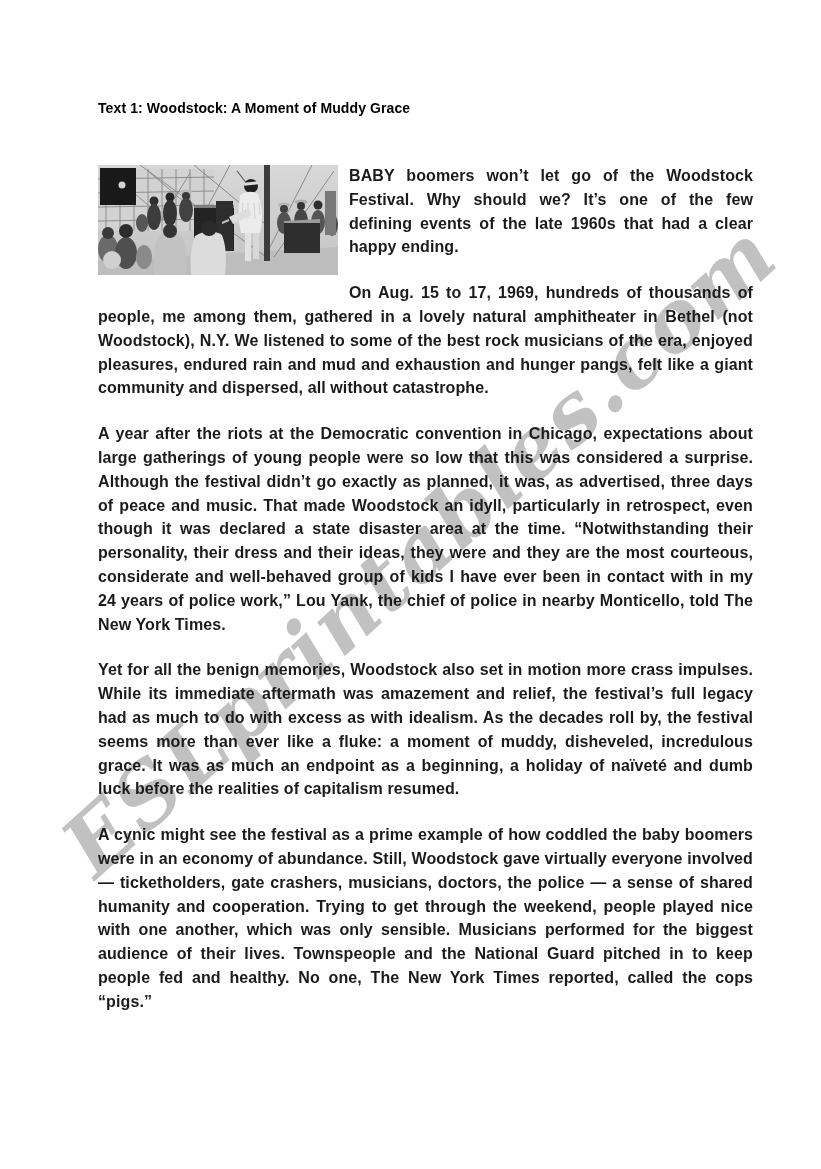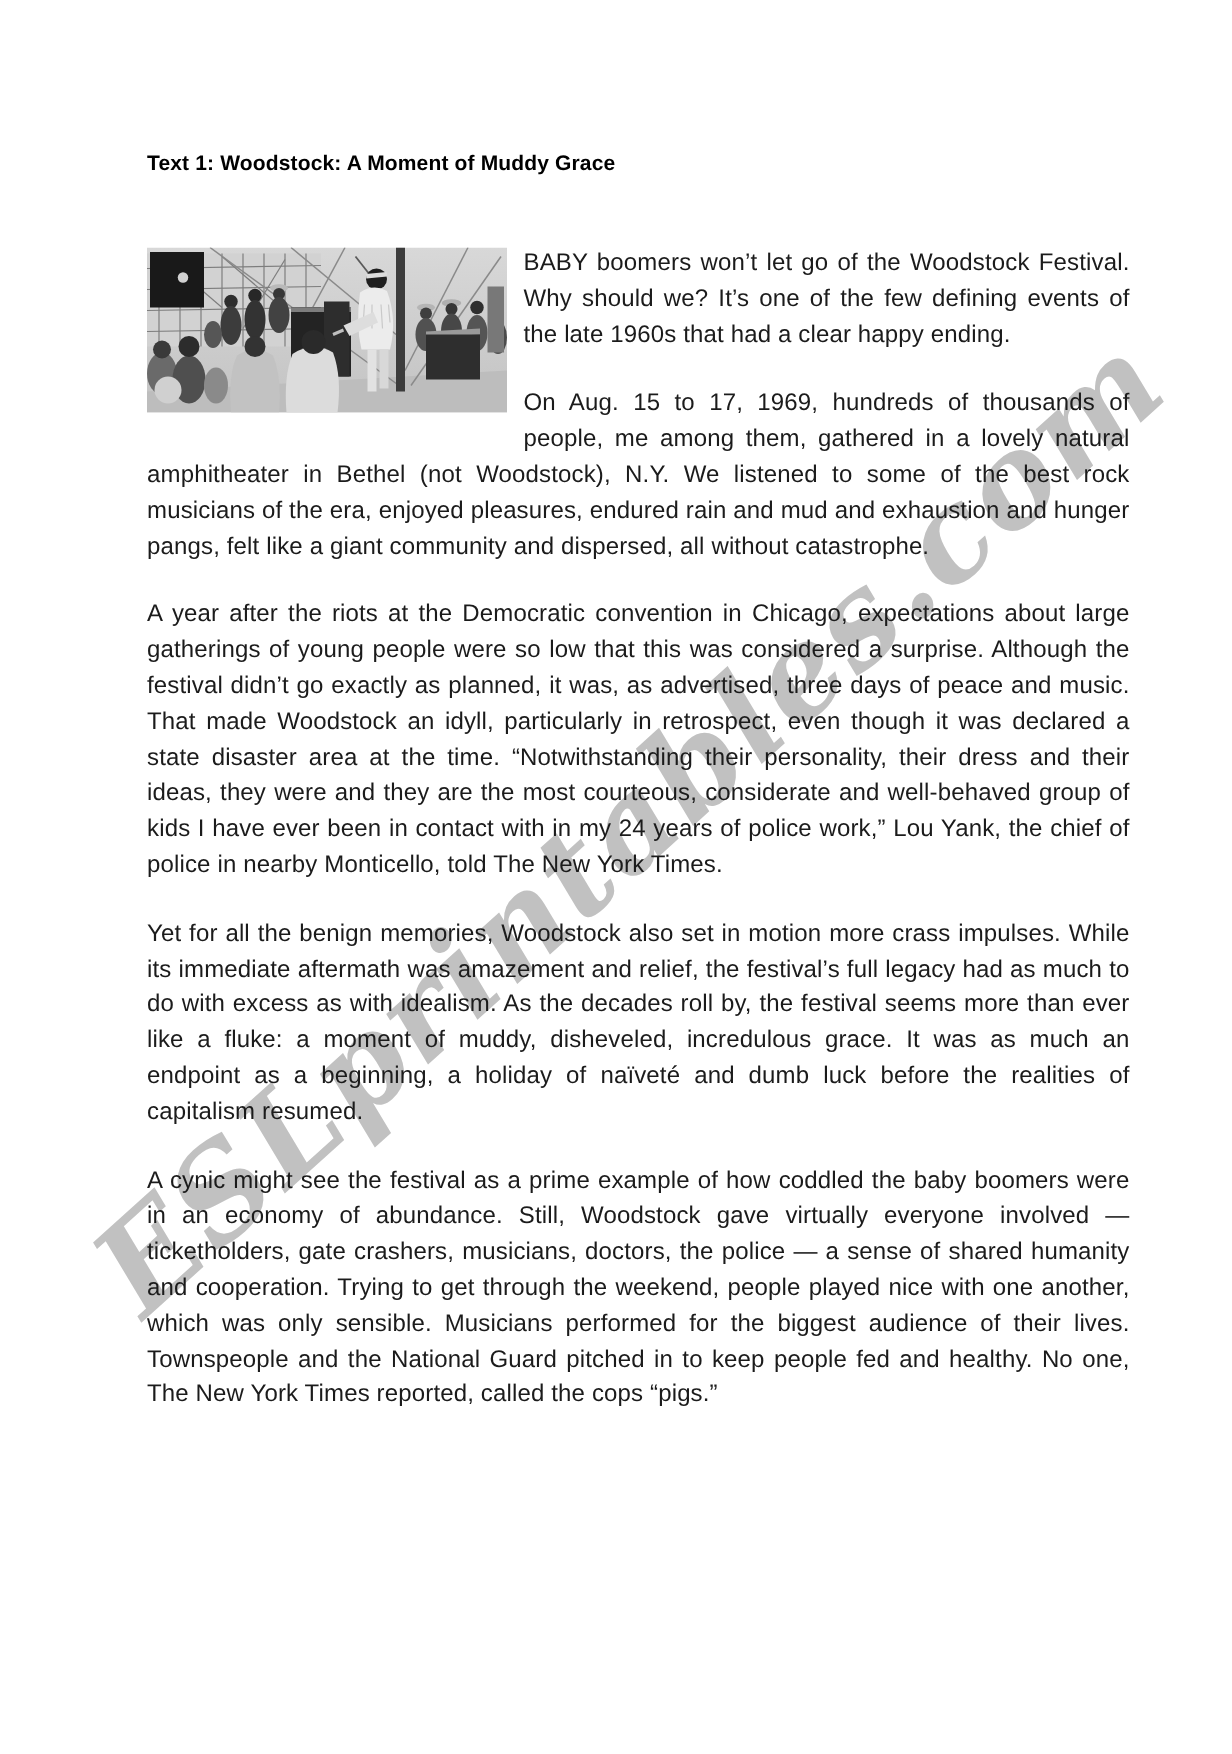--- a/index.html
+++ b/index.html
@@ -40,20 +40,21 @@
     font-weight: bold;
     color: #000000;
     letter-spacing: 0.1px;
   }
   .article {
     font-size: 16px;
     line-height: 23.8px;
     letter-spacing: 0.1px;
     color: #1b1b1b;
     text-align: justify;
+    font-weight: bold;
   }
   .article p { margin: 0 0 22px 0; }
   .photo {
     float: left;
     width: 240px;
     height: 110px;
     margin: 1px 11px 8px 0;
     display: block;
   }
 </style>

